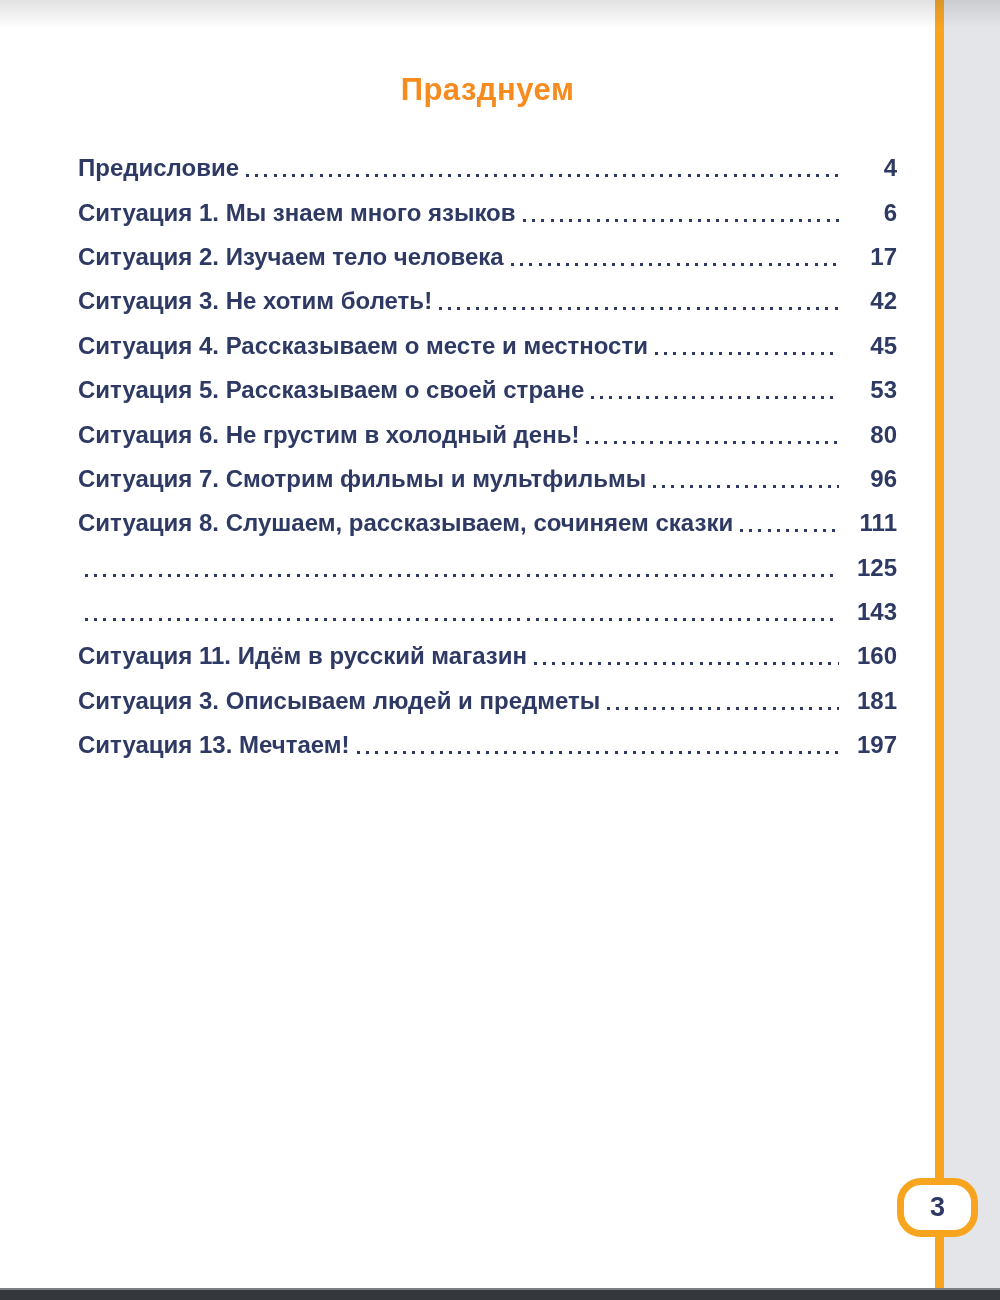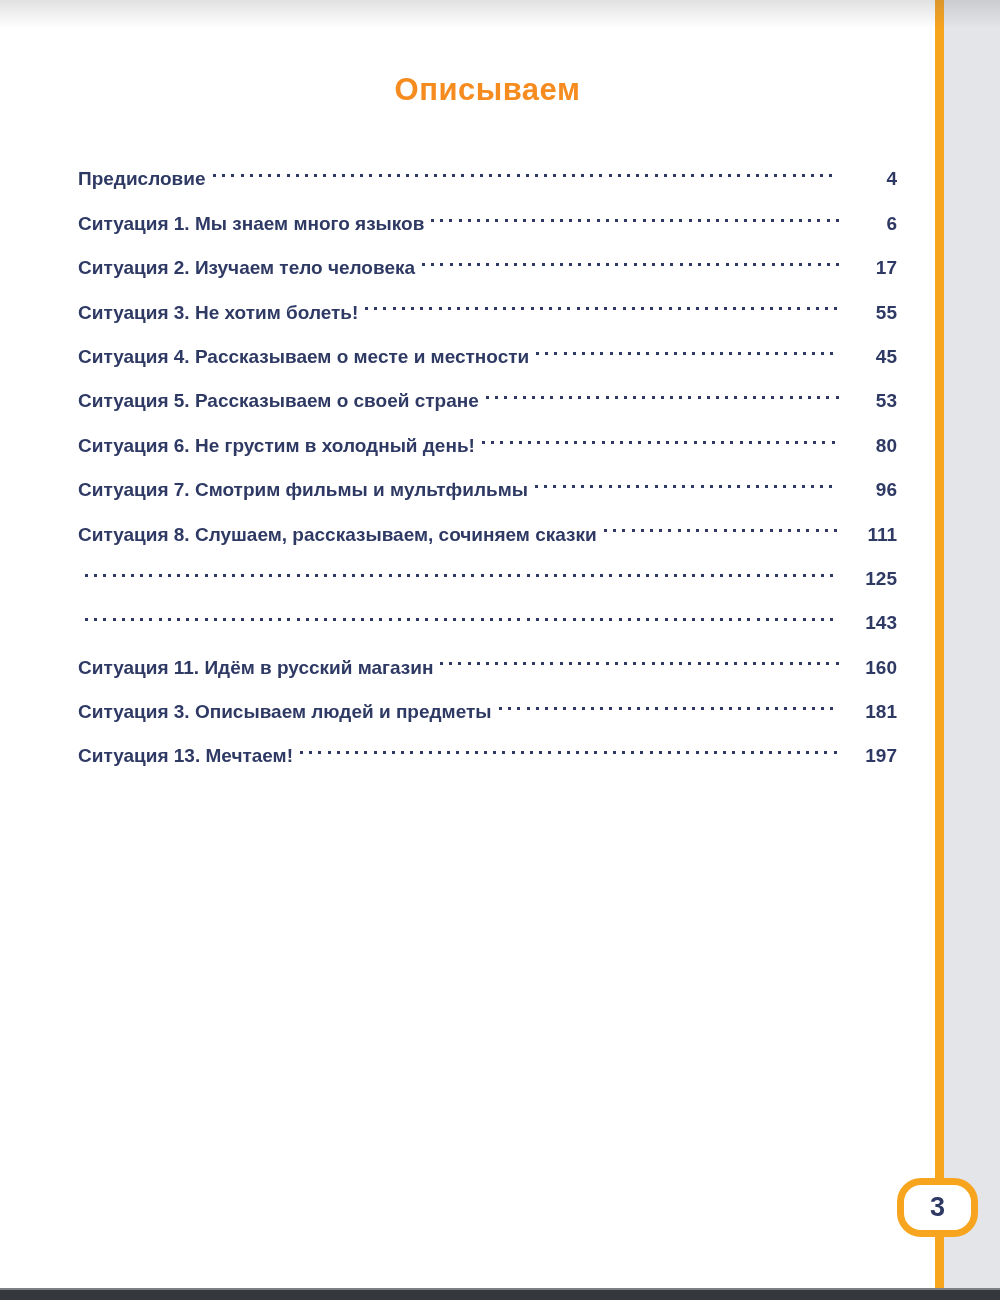--- a/index.html
+++ b/index.html
@@ -67,22 +67,22 @@
     font-weight: bold;
     color: var(--accent-orange);
     letter-spacing: 0.5px;
   }
   .toc {
     margin-top: 38px;
   }
   .toc-row {
     height: 44.4px;
     display: flex;
-    align-items: flex-end;
-    font-size: 19px;
+    align-items: center;
+    font-size: 24px;
     font-weight: bold;
     color: var(--text-navy);
     white-space: nowrap;
     cursor: pointer;
   }
   .toc-label { flex: 0 0 auto; }
   .toc-leader {
     flex: 1 1 auto;
     position: relative;
     height: 100%;
@@ -123,21 +123,21 @@
   }
 </style>
 </head>
 <body>
 
 <div class="viewer">
 
   <div class="top-shade"></div>
 
   <div class="content">
-    <h1 class="page-title">Описываем</h1>
+    <h1 class="page-title">Празднуем</h1>
 
     <div class="toc">
   <div class="toc-row">
     <span class="toc-label">Предисловие</span>
     <span class="toc-leader"></span>
     <span class="toc-page">4</span>
   </div>
 
   <div class="toc-row">
     <span class="toc-label">Ситуация 1. Мы знаем много языков</span>
@@ -147,21 +147,21 @@
 
   <div class="toc-row">
     <span class="toc-label">Ситуация 2. Изучаем тело человека</span>
     <span class="toc-leader"></span>
     <span class="toc-page">17</span>
   </div>
 
   <div class="toc-row">
     <span class="toc-label">Ситуация 3. Не хотим болеть!</span>
     <span class="toc-leader"></span>
-    <span class="toc-page">55</span>
+    <span class="toc-page">42</span>
   </div>
 
   <div class="toc-row">
     <span class="toc-label">Ситуация 4. Рассказываем о месте и местности</span>
     <span class="toc-leader"></span>
     <span class="toc-page">45</span>
   </div>
 
   <div class="toc-row">
     <span class="toc-label">Ситуация 5. Рассказываем о своей стране</span>

